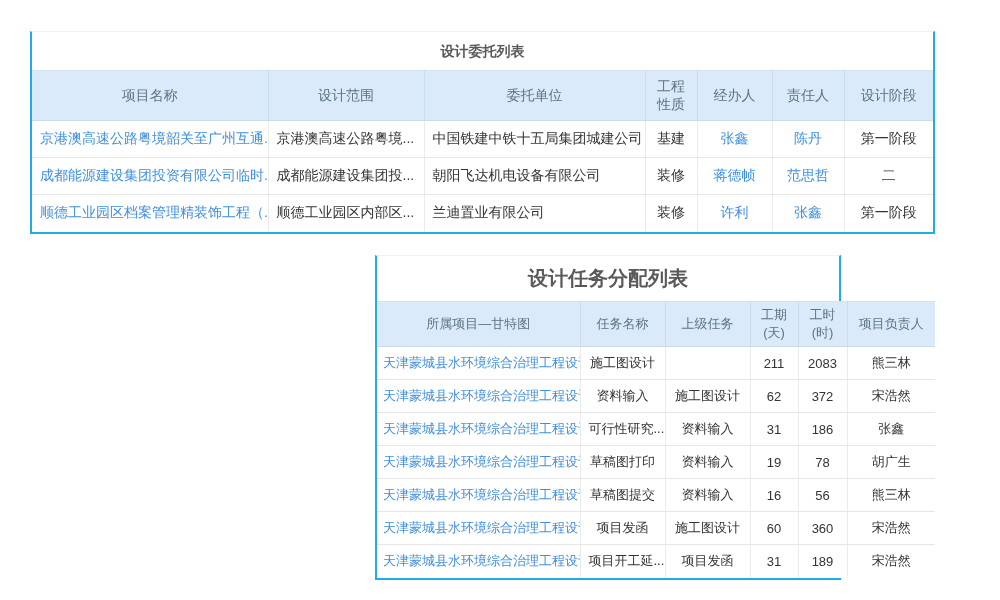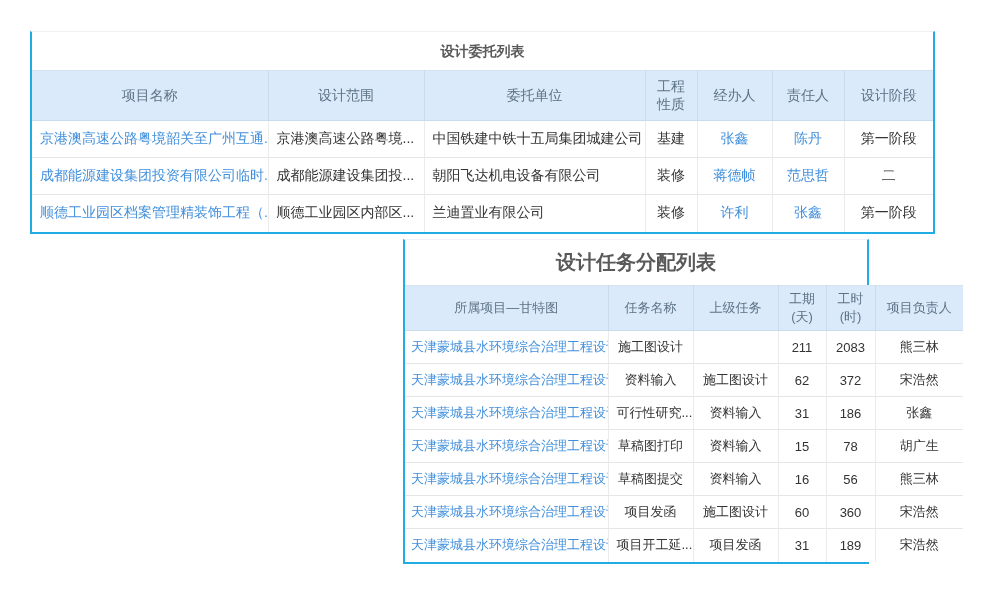--- a/index.html
+++ b/index.html
@@ -18,21 +18,21 @@
     box-sizing:border-box;
   }
   .panel-title{
     text-align:center;
     font-weight:bold;
     color:#595959;
     background:#ffffff;
   }
   #commission-panel{left:30px;top:31px;width:905px;}
   #commission-panel .panel-title{font-size:14px;line-height:38px;height:38px;}
-  #task-panel{left:375px;top:239px;width:466px;margin-left:28px;}
+  #task-panel{left:375px;top:255px;width:466px;}
   #task-panel .panel-title{font-size:20px;line-height:45px;height:45px;}
 
   table{border-collapse:collapse;width:100%;table-layout:fixed;}
   thead th{
     background:#daeafa;
     color:#5e7387;
     font-weight:normal;
     text-align:center;
     border:1px solid #c9dcee;
     border-top:1px solid #d6e2ed;
@@ -167,21 +167,21 @@
         <td>可行性研究...</td>
         <td>资料输入</td>
         <td>31</td>
         <td>186</td>
         <td>张鑫</td>
       </tr>
       <tr>
         <td class="al"><span class="link">天津蒙城县水环境综合治理工程设计项目</span></td>
         <td>草稿图打印</td>
         <td>资料输入</td>
-        <td>15</td>
+        <td>19</td>
         <td>78</td>
         <td>胡广生</td>
       </tr>
       <tr>
         <td class="al"><span class="link">天津蒙城县水环境综合治理工程设计项目</span></td>
         <td>草稿图提交</td>
         <td>资料输入</td>
         <td>16</td>
         <td>56</td>
         <td>熊三林</td>

